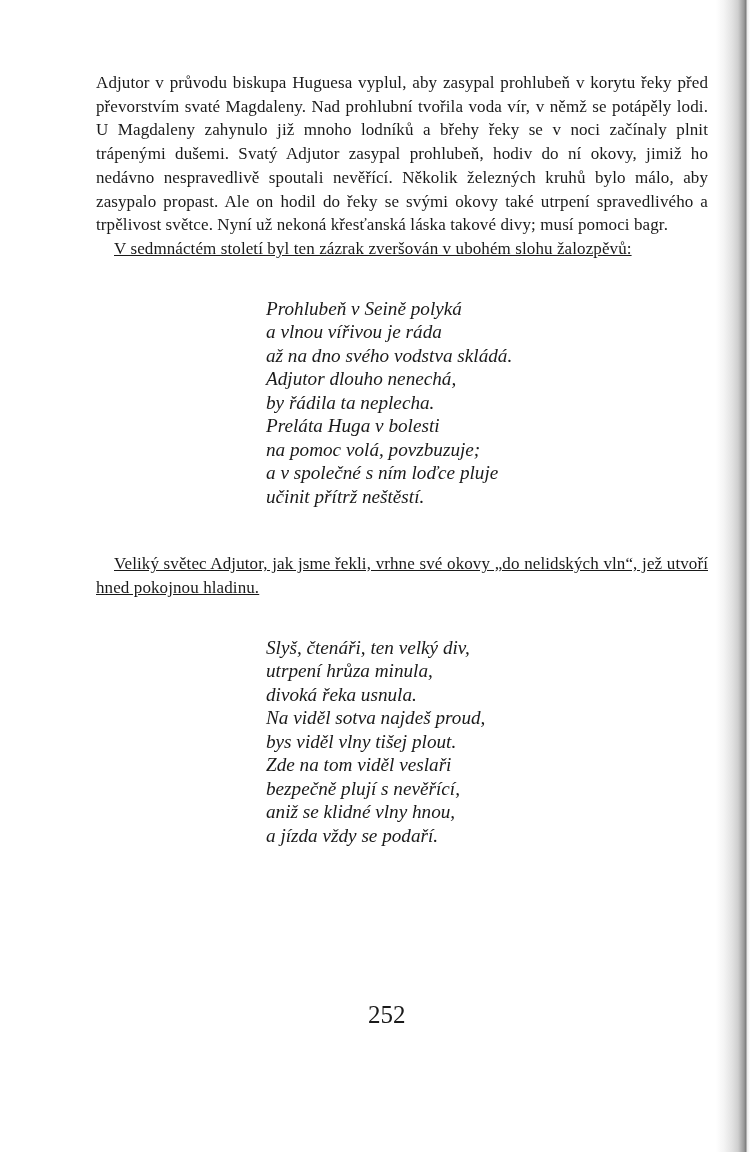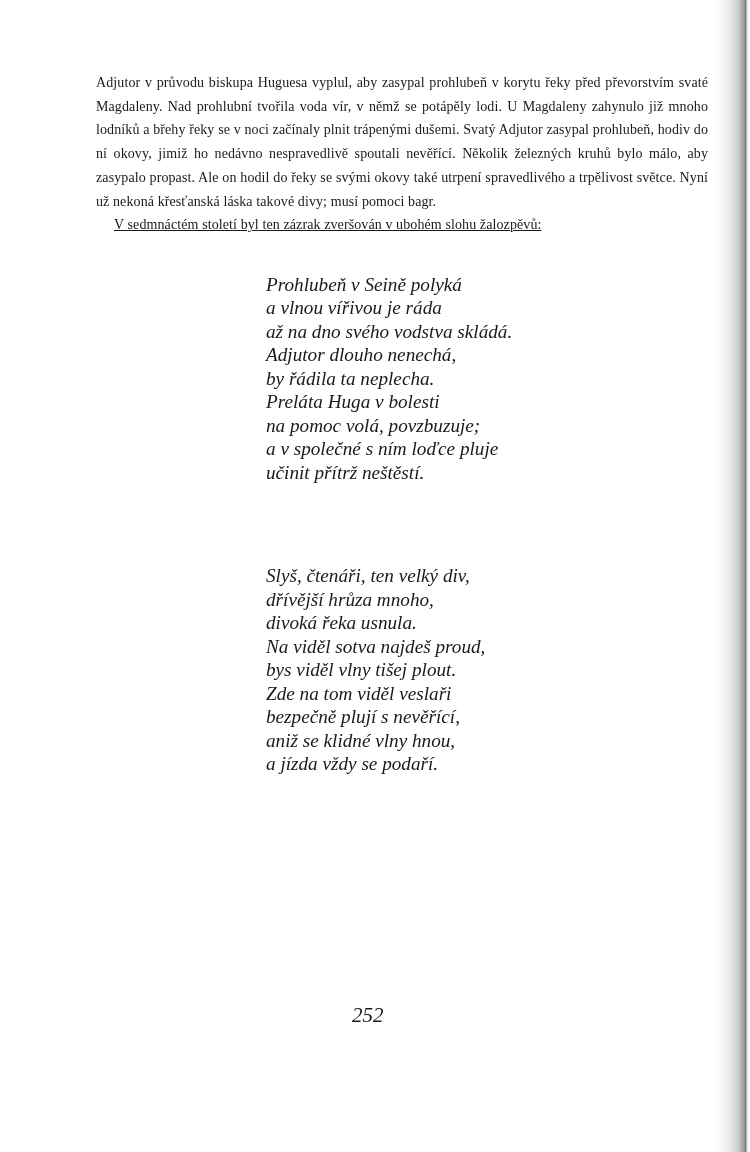--- a/index.html
+++ b/index.html
@@ -32,21 +32,21 @@
         #ffffff 34px);
     }
     .page {
       position: absolute;
       left: 96px;
       top: 71px;
       width: 612px;
     }
     .prose {
       margin: 0;
-      font-size: 14px;
+      font-size: 17px;
       line-height: 23.7px;
       text-align: justify;
       letter-spacing: 0.1px;
     }
     .prose.indent {
       text-indent: 18px;
       text-decoration: underline;
     }
     .poem {
       margin: 8px;
@@ -56,25 +56,24 @@
       line-height: 23.5px;
     }
     .poem .verse {
       display: block;
       white-space: nowrap;
     }
     .gap-large { height: 36px; }
     .gap-mid { height: 28px; }
     .page-number {
       position: absolute;
-      left: 352px;
+      left: 368px;
       top: 1003px;
-      font-size: 21px;
+      font-size: 25px;
       line-height: 24px;
-      font-style: italic;
     }
   </style>
 </head>
 <body>
 
 <div class="binding-shadow"></div>
 
 <div class="page">
   <p class="prose">Adjutor v průvodu biskupa Huguesa vyplul, aby zasypal prohlubeň v korytu řeky před převorstvím svaté Magdaleny. Nad prohlubní tvořila voda vír, v němž se potápěly lodi. U Magdaleny zahynulo již mnoho lodníků a břehy řeky se v noci začínaly plnit trápenými dušemi. Svatý Adjutor zasypal prohlubeň, hodiv do ní okovy, jimiž ho nedávno nespravedlivě spoutali nevěřící. Několik železných kruhů bylo málo, aby zasypalo propast. Ale on hodil do řeky se svými okovy také utrpení spravedlivého a trpělivost světce. Nyní už nekoná křesťanská láska takové divy; musí pomoci bagr.</p>
   <p class="prose indent">V sedmnáctém století byl ten zázrak zveršován v ubohém slohu žalozpěvů:</p>
@@ -88,26 +87,27 @@
     <span class="verse">Adjutor dlouho nenechá,</span>
     <span class="verse">by řádila ta neplecha.</span>
     <span class="verse">Preláta Huga v bolesti</span>
     <span class="verse">na pomoc volá, povzbuzuje;</span>
     <span class="verse">a v společné s ním loďce pluje</span>
     <span class="verse">učinit přítrž neštěstí.</span>
   </div>
 
   <div class="gap-large"></div>
 
+  <p class="prose indent">Veliký světec Adjutor, jak jsme řekli, vrhne své okovy „do nelidských vln“, jež utvoří hned pokojnou hladinu.</p>
 
   <div class="gap-mid"></div>
 
   <div class="poem">
     <span class="verse">Slyš, čtenáři, ten velký div,</span>
-    <span class="verse">dřívější hrůza mnoho,</span>
+    <span class="verse">utrpení hrůza minula,</span>
     <span class="verse">divoká řeka usnula.</span>
     <span class="verse">Na viděl sotva najdeš proud,</span>
     <span class="verse">bys viděl vlny tišej plout.</span>
     <span class="verse">Zde na tom viděl veslaři</span>
     <span class="verse">bezpečně plují s nevěřící,</span>
     <span class="verse">aniž se klidné vlny hnou,</span>
     <span class="verse">a jízda vždy se podaří.</span>
   </div>
 </div>
 

